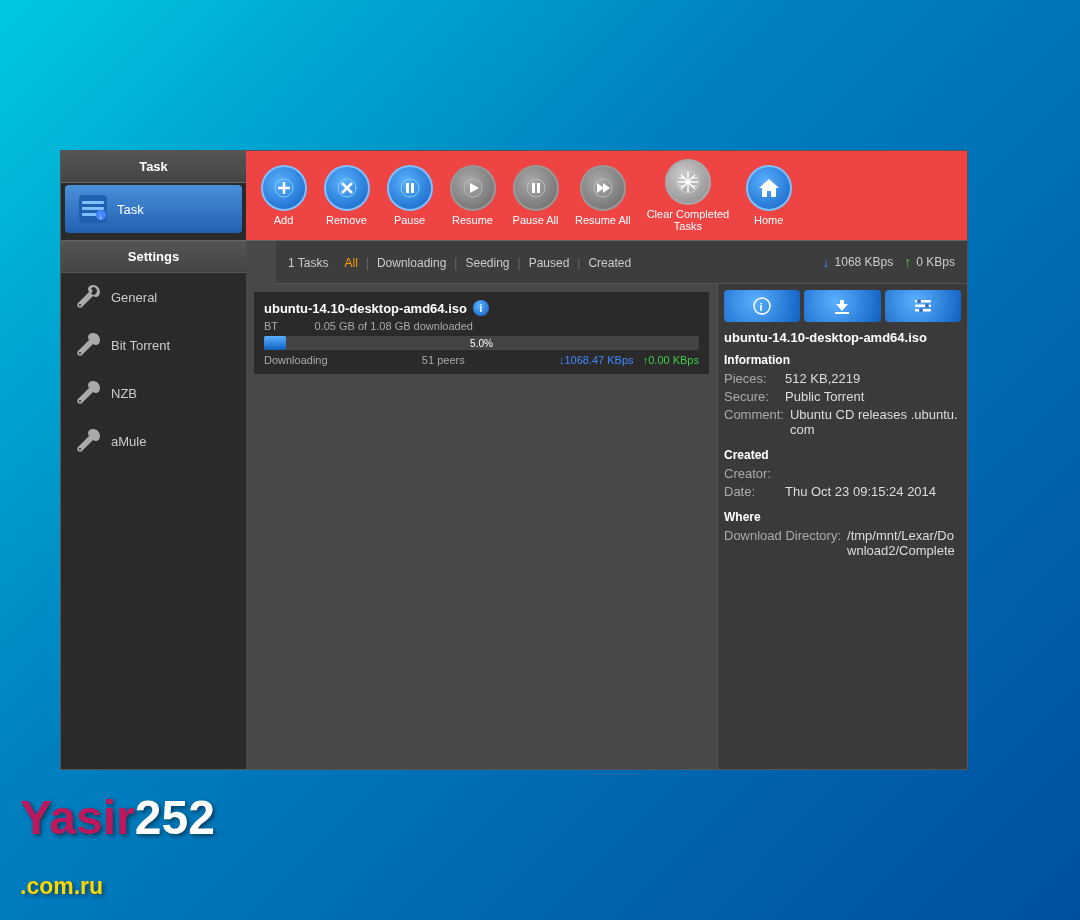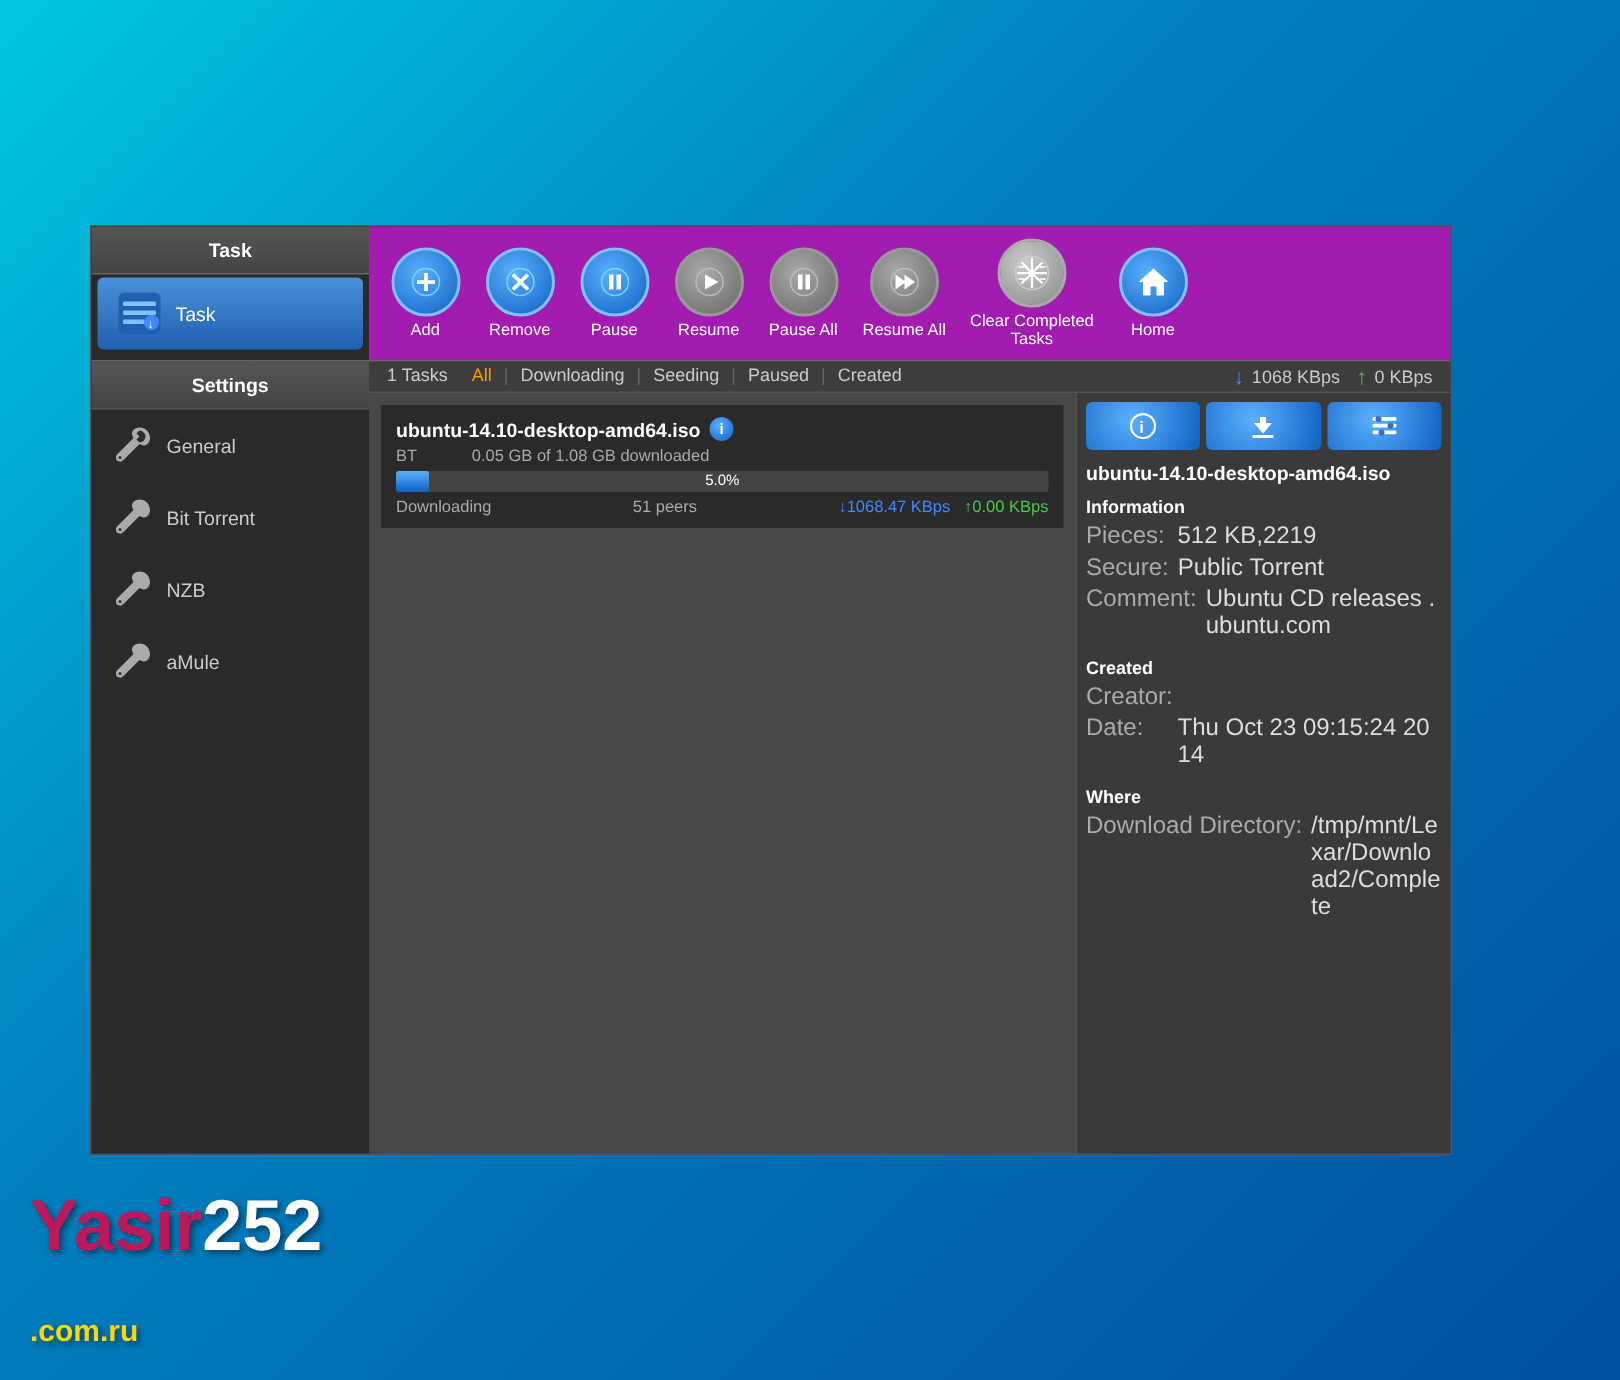--- a/index.html
+++ b/index.html
@@ -17,21 +17,21 @@
       bottom: 20px;
       left: 20px;
       font-size: 48px;
       font-weight: bold;
       color: #FFD700;
       text-shadow: 2px 2px 4px rgba(0,0,0,0.5);
       z-index: 10;
     }
     .watermark span.yasir { color: #be185d; }
     .watermark span.num { color: white; }
-    .watermark span.com { color: #FFD700; font-size: 20px; vertical-align: bottom; }
+    .watermark span.com { color: #FFD700; font-size: 23px; vertical-align: bottom; }
 
     .app-window {
       position: absolute;
       top: 150px;
       left: 60px;
       width: 908px;
       height: 620px;
       background: #3a3a3a;
       border: 1px solid #555;
       display: flex;
@@ -120,21 +120,21 @@
       top: 0;
       right: 0;
       bottom: 0;
       background: #484848;
       display: flex;
       flex-direction: column;
     }
 
     
     .toolbar {
-      background: #a21caf;
+      background: #ef4444;
       padding: 6px 10px;
       display: flex;
       align-items: center;
       gap: 8px;
       border-bottom: 1px solid #666;
       flex-shrink: 0;
     }
 
     .toolbar-btn {
       display: flex;
@@ -173,26 +173,27 @@
 
     .toolbar-btn .btn-label {
       color: white;
       font-size: 11px;
       text-align: center;
     }
 
     
     .filter-bar {
       background: #3d3d3d;
-      padding: 2px 12px;
-      display: flex;
-      align-items: flex-start;
+      padding: 13px 12px;
+      display: flex;
+      align-items: flex-end;
       justify-content: space-between;
       border-bottom: 1px solid #555;
       flex-shrink: 0;
+      margin-left: 30px;
     }
 
     .filter-left {
       display: flex;
       align-items: center;
       gap: 8px;
       font-size: 12px;
       color: #ccc;
     }
 
@@ -337,21 +338,21 @@
 
     .detail-section-title {
       color: white;
       font-size: 12px;
       font-weight: bold;
       margin-bottom: 4px;
     }
 
     .detail-row {
       display: flex;
-      font-size: 16px;
+      font-size: 13px;
       margin-bottom: 3px;
       color: #ccc;
     }
 
     .detail-label {
       color: #aaa;
       flex-shrink: 0;
       margin-right: 6px;
       min-width: 55px;
     }

